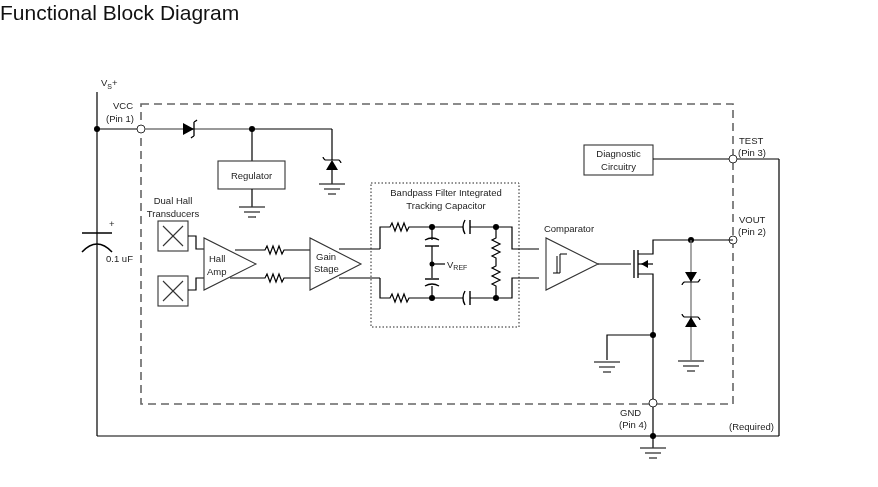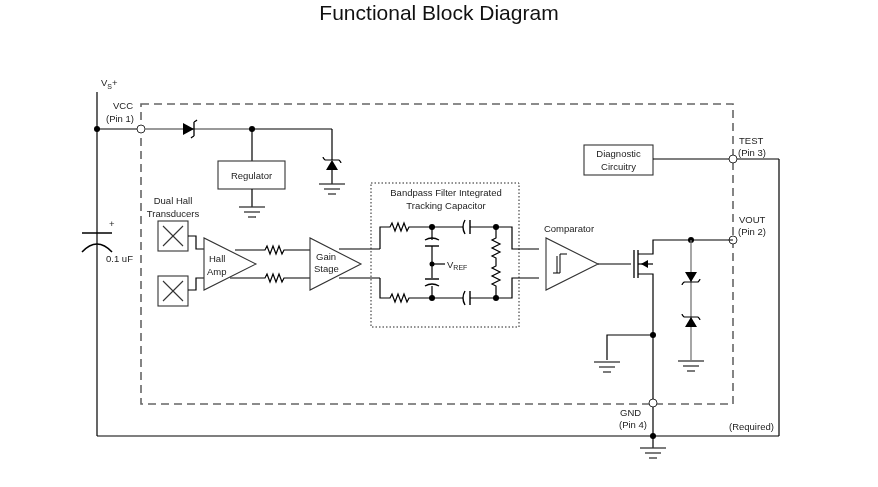--- a/index.html
+++ b/index.html
@@ -1,17 +1,17 @@
 <!DOCTYPE html>
 <html><head>
 <meta charset="utf-8">
 <style>
   html, body { margin:0; padding:0; background:#ffffff; }
   body { width:878px; height:487px; position:relative; overflow:hidden; font-family:"Liberation Sans", sans-serif; }
-  #title { position:absolute; left:0; top:1px; width:878px; text-align:center; font-size:21px; color:#111; font-family:"Liberation Sans", sans-serif; }
+  #title { position:absolute; left:0; top:1px; width:878px; font-size:21px; color:#111; font-family:"Liberation Sans", sans-serif; }
   svg { position:absolute; left:0; top:0; }
   svg text { font-family:"Liberation Sans", sans-serif; font-size:9.5px; fill:#222; }
   .w { stroke:#000; stroke-width:1.2; fill:none; }
   .wg { stroke:#777; stroke-width:1.3; fill:none; }
   .dash { stroke:#666; stroke-width:1.6; fill:none; stroke-dasharray:8 5; }
   .dot { stroke:#222; stroke-width:1; fill:none; stroke-dasharray:1.5 2; }
   .box { stroke:#333; stroke-width:1.1; fill:#fff; }
   .fill { fill:#000; stroke:none; }
 </style>
 </head>

